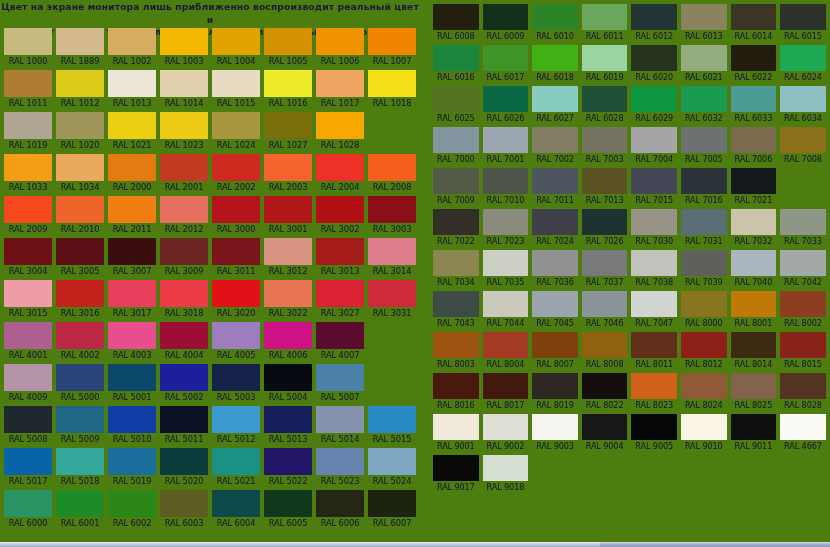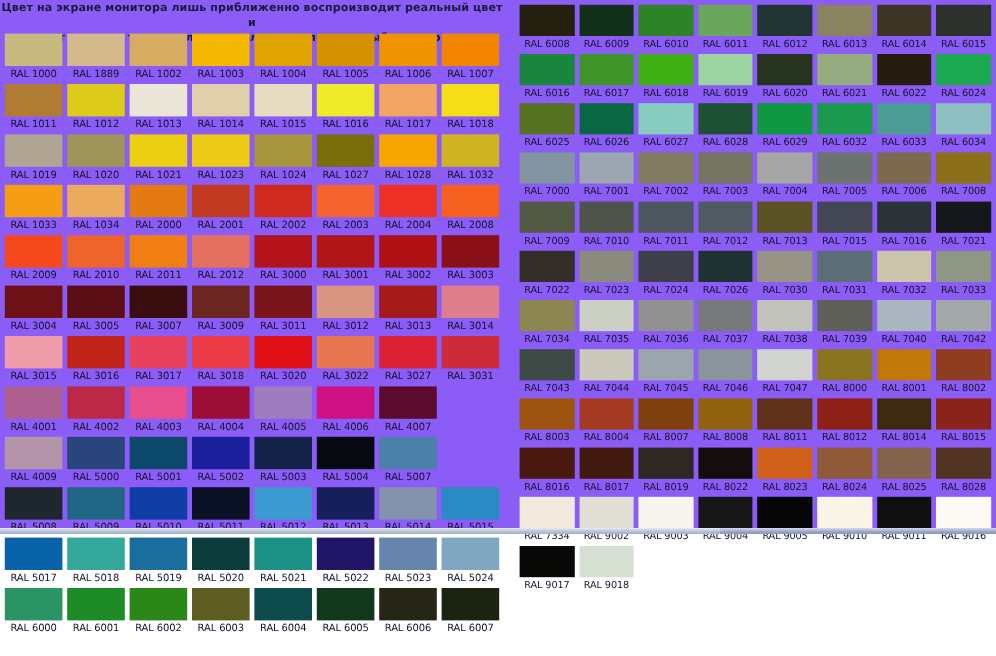--- a/index.html
+++ b/index.html
@@ -12,22 +12,22 @@
     height: 547px;
     background: #ffffff;
     font-family: "DejaVu Sans", "Liberation Sans", sans-serif;
     overflow: hidden;
     position: relative;
   }
 
   #page {
     position: relative;
     width: 830px;
-    height: 445px;
-    background: #8b5cf6;
+    height: 547px;
+    background: #4d7c0f;
   }
 
   
   .notice {
     position: absolute;
     left: 0;
     top: 0;
     width: 420px;
     text-align: center;
     font-size: 9.2px;
@@ -203,24 +203,20 @@
           <div class="swatch-label">RAL 1024</div>
         </div>
         <div class="swatch-cell">
           <div class="swatch" style="background: rgb(122, 110, 10);"></div>
           <div class="swatch-label">RAL 1027</div>
         </div>
         <div class="swatch-cell">
           <div class="swatch" style="background: rgb(248, 167, 1);"></div>
           <div class="swatch-label">RAL 1028</div>
         </div>
-        <div class="swatch-cell">
-          <div class="swatch" style="background: rgb(207, 179, 33);"></div>
-          <div class="swatch-label">RAL 1032</div>
-        </div>
       </div>
       <div class="ral-row">
         <div class="swatch-cell">
           <div class="swatch" style="background: rgb(244, 157, 21);"></div>
           <div class="swatch-label">RAL 1033</div>
         </div>
         <div class="swatch-cell">
           <div class="swatch" style="background: rgb(234, 169, 92);"></div>
           <div class="swatch-label">RAL 1034</div>
         </div>
@@ -658,24 +654,20 @@
         </div>
         <div class="swatch-cell">
           <div class="swatch" style="background: rgb(79, 84, 75);"></div>
           <div class="swatch-label">RAL 7010</div>
         </div>
         <div class="swatch-cell">
           <div class="swatch" style="background: rgb(77, 86, 94);"></div>
           <div class="swatch-label">RAL 7011</div>
         </div>
         <div class="swatch-cell">
-          <div class="swatch" style="background: rgb(81, 90, 96);"></div>
-          <div class="swatch-label">RAL 7012</div>
-        </div>
-        <div class="swatch-cell">
           <div class="swatch" style="background: rgb(90, 81, 36);"></div>
           <div class="swatch-label">RAL 7013</div>
         </div>
         <div class="swatch-cell">
           <div class="swatch" style="background: rgb(67, 70, 85);"></div>
           <div class="swatch-label">RAL 7015</div>
         </div>
         <div class="swatch-cell">
           <div class="swatch" style="background: rgb(43, 50, 56);"></div>
           <div class="swatch-label">RAL 7016</div>
@@ -851,21 +843,21 @@
           <div class="swatch-label">RAL 8025</div>
         </div>
         <div class="swatch-cell">
           <div class="swatch" style="background: rgb(83, 51, 33);"></div>
           <div class="swatch-label">RAL 8028</div>
         </div>
       </div>
       <div class="ral-row">
         <div class="swatch-cell">
           <div class="swatch" style="background: rgb(242, 235, 221);"></div>
-          <div class="swatch-label">RAL 7334</div>
+          <div class="swatch-label">RAL 9001</div>
         </div>
         <div class="swatch-cell">
           <div class="swatch" style="background: rgb(223, 223, 213);"></div>
           <div class="swatch-label">RAL 9002</div>
         </div>
         <div class="swatch-cell">
           <div class="swatch" style="background: rgb(246, 245, 240);"></div>
           <div class="swatch-label">RAL 9003</div>
         </div>
         <div class="swatch-cell">
@@ -879,21 +871,21 @@
         <div class="swatch-cell">
           <div class="swatch" style="background: rgb(251, 245, 232);"></div>
           <div class="swatch-label">RAL 9010</div>
         </div>
         <div class="swatch-cell">
           <div class="swatch" style="background: rgb(16, 15, 15);"></div>
           <div class="swatch-label">RAL 9011</div>
         </div>
         <div class="swatch-cell">
           <div class="swatch" style="background: rgb(251, 250, 245);"></div>
-          <div class="swatch-label">RAL 9016</div>
+          <div class="swatch-label">RAL 4667</div>
         </div>
       </div>
       <div class="ral-row">
         <div class="swatch-cell">
           <div class="swatch" style="background: rgb(8, 8, 7);"></div>
           <div class="swatch-label">RAL 9017</div>
         </div>
         <div class="swatch-cell">
           <div class="swatch" style="background: rgb(213, 224, 211);"></div>
           <div class="swatch-label">RAL 9018</div>

